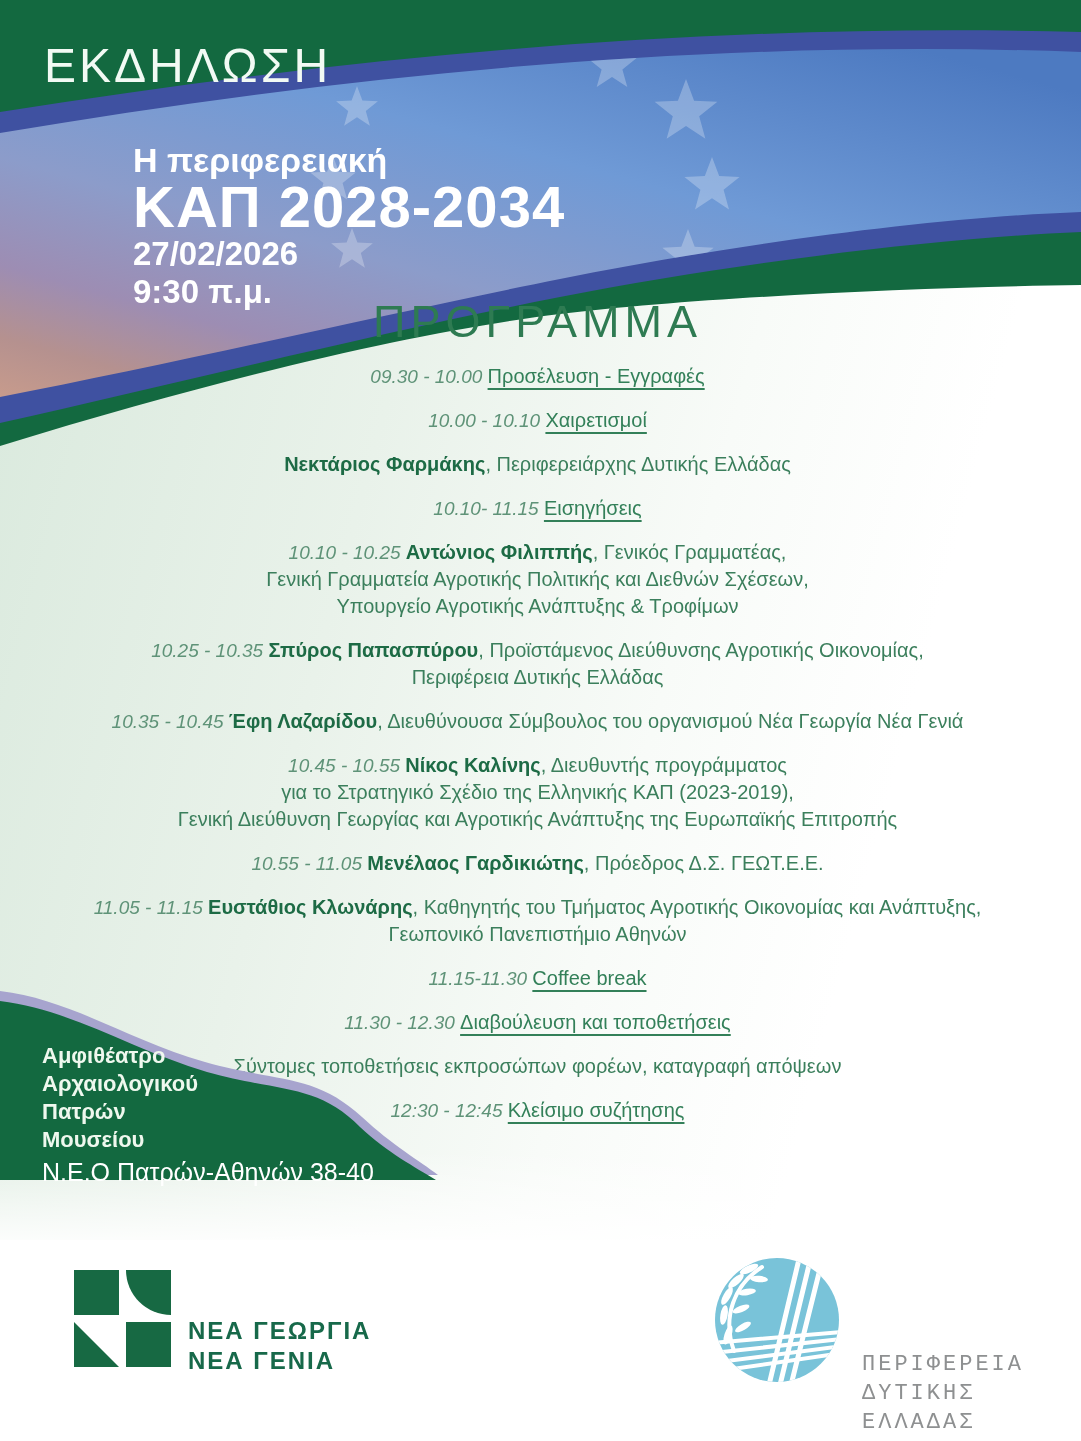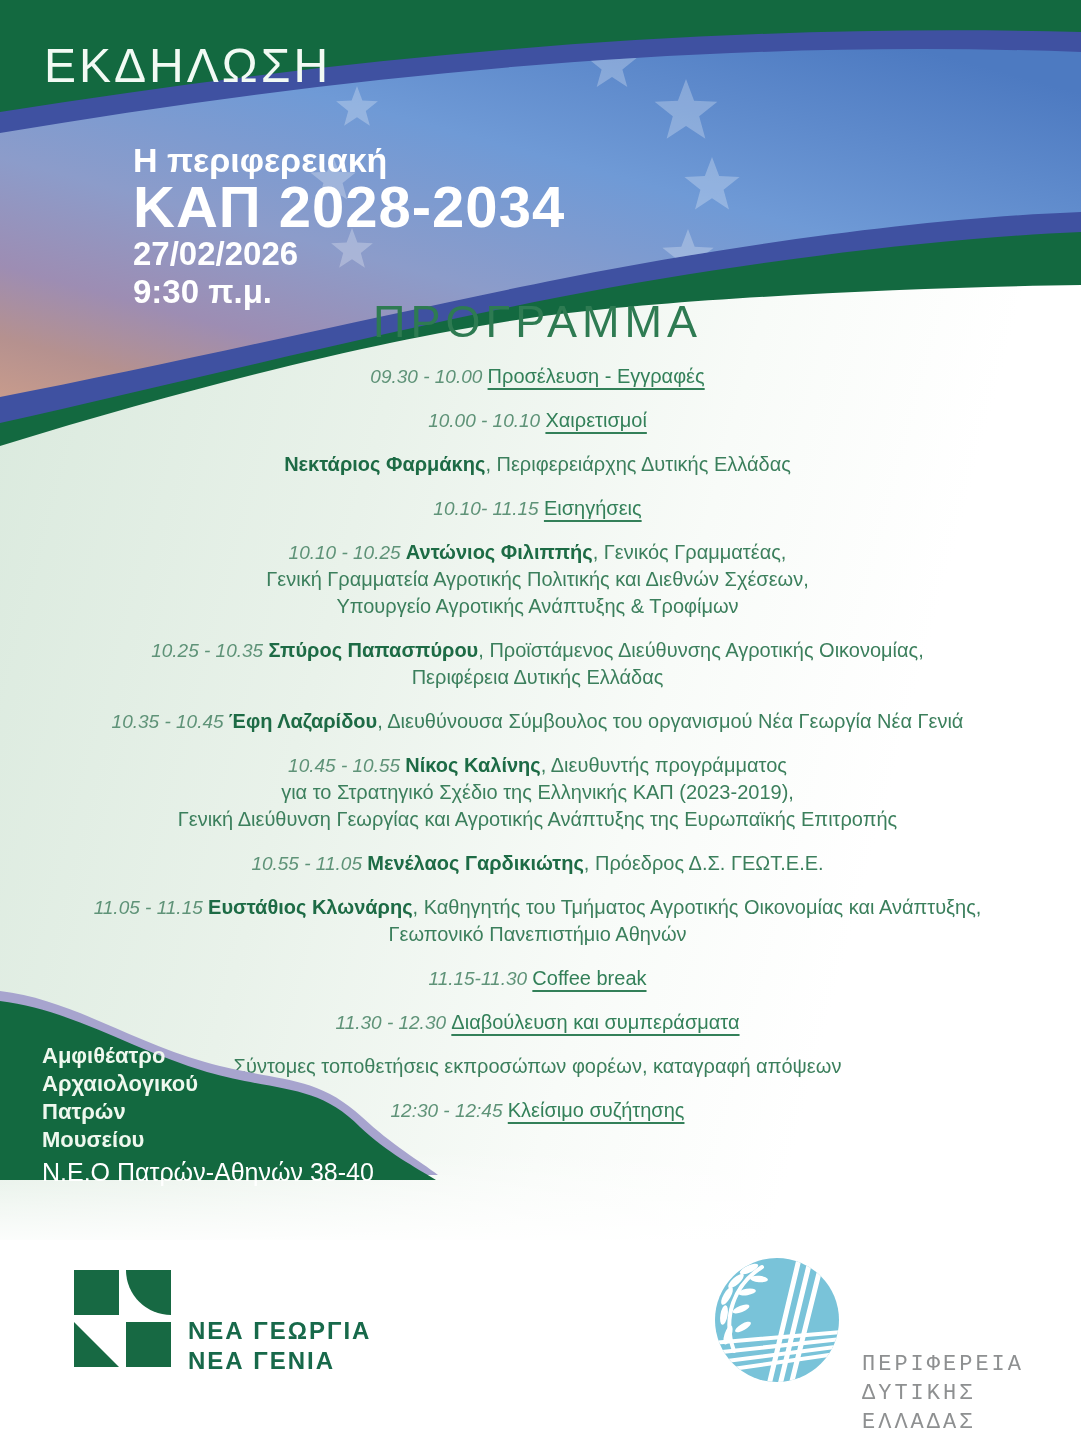--- a/index.html
+++ b/index.html
@@ -112,21 +112,21 @@
         <div class="prog-item"><span class="t">10.00 - 10.10&nbsp;</span><span class="session">Χαιρετισμοί</span></div>
         <div class="prog-item"><span class="sp">Νεκτάριος Φαρμάκης</span><span class="rest">, Περιφερειάρχης Δυτικής Ελλάδας</span></div>
         <div class="prog-item"><span class="t">10.10- 11.15&nbsp;</span><span class="session">Εισηγήσεις</span></div>
         <div class="prog-item"><span class="t">10.10 - 10.25&nbsp;</span><span class="sp">Αντώνιος Φιλιππής</span><span class="rest">, Γενικός Γραμματέας,</span><br><span class="rest">Γενική Γραμματεία Αγροτικής Πολιτικής και Διεθνών Σχέσεων,</span><br><span class="rest">Υπουργείο Αγροτικής Ανάπτυξης &amp; Τροφίμων</span></div>
         <div class="prog-item"><span class="t">10.25 - 10.35&nbsp;</span><span class="sp">Σπύρος Παπασπύρου</span><span class="rest">, Προϊστάμενος Διεύθυνσης Αγροτικής Οικονομίας,</span><br><span class="rest">Περιφέρεια Δυτικής Ελλάδας</span></div>
         <div class="prog-item"><span class="t">10.35 - 10.45&nbsp;</span><span class="sp">Έφη Λαζαρίδου</span><span class="rest">, Διευθύνουσα Σύμβουλος του οργανισμού Νέα Γεωργία Νέα Γενιά</span></div>
         <div class="prog-item"><span class="t">10.45 - 10.55&nbsp;</span><span class="sp">Νίκος Καλίνης</span><span class="rest">, Διευθυντής προγράμματος</span><br><span class="rest">για το Στρατηγικό Σχέδιο της Ελληνικής ΚΑΠ (2023-2019),</span><br><span class="rest">Γενική Διεύθυνση Γεωργίας και Αγροτικής Ανάπτυξης της Ευρωπαϊκής Επιτροπής</span></div>
         <div class="prog-item"><span class="t">10.55 - 11.05&nbsp;</span><span class="sp">Μενέλαος Γαρδικιώτης</span><span class="rest">, Πρόεδρος Δ.Σ. ΓΕΩΤ.Ε.Ε.</span></div>
         <div class="prog-item"><span class="t">11.05 - 11.15&nbsp;</span><span class="sp">Ευστάθιος Κλωνάρης</span><span class="rest">, Καθηγητής του Τμήματος Αγροτικής Οικονομίας και Ανάπτυξης,</span><br><span class="rest">Γεωπονικό Πανεπιστήμιο Αθηνών</span></div>
         <div class="prog-item"><span class="t">11.15-11.30&nbsp;</span><span class="session">Coffee break</span></div>
-        <div class="prog-item"><span class="t">11.30 - 12.30&nbsp;</span><span class="session">Διαβούλευση και συμπεράσματα</span></div>
+        <div class="prog-item"><span class="t">11.30 - 12.30&nbsp;</span><span class="session">Διαβούλευση και τοποθετήσεις</span></div>
         <div class="prog-item"><span class="rest">Σύντομες τοποθετήσεις εκπροσώπων φορέων, καταγραφή απόψεων</span></div>
         <div class="prog-item"><span class="t">12:30 - 12:45&nbsp;</span><span class="session">Κλείσιμο συζήτησης</span></div>
       </div>
   </div>
 
   <svg class="venue-art" width="470" height="200" viewBox="0 0 470 200">
     <path fill="#a7a4ce" d="M0,6 C70,14 130,56 205,77 C275,97 315,88 362,132 C392,160 420,176 438,190 L0,190 Z"></path>
     <path fill="#136940" d="M0,16 C70,24 135,66 207,87 C277,107 317,98 360,142 C388,168 415,182 436,195 L0,195 Z"></path>
   </svg>
   <div class="venue-text">

